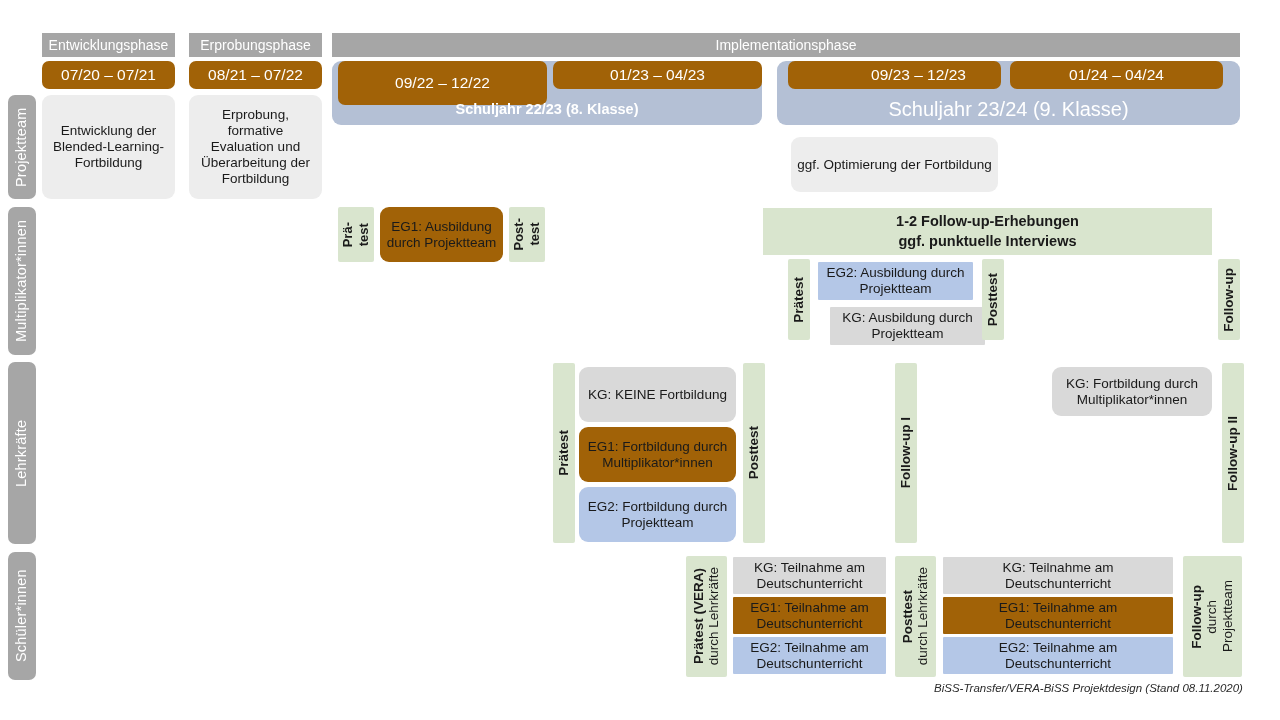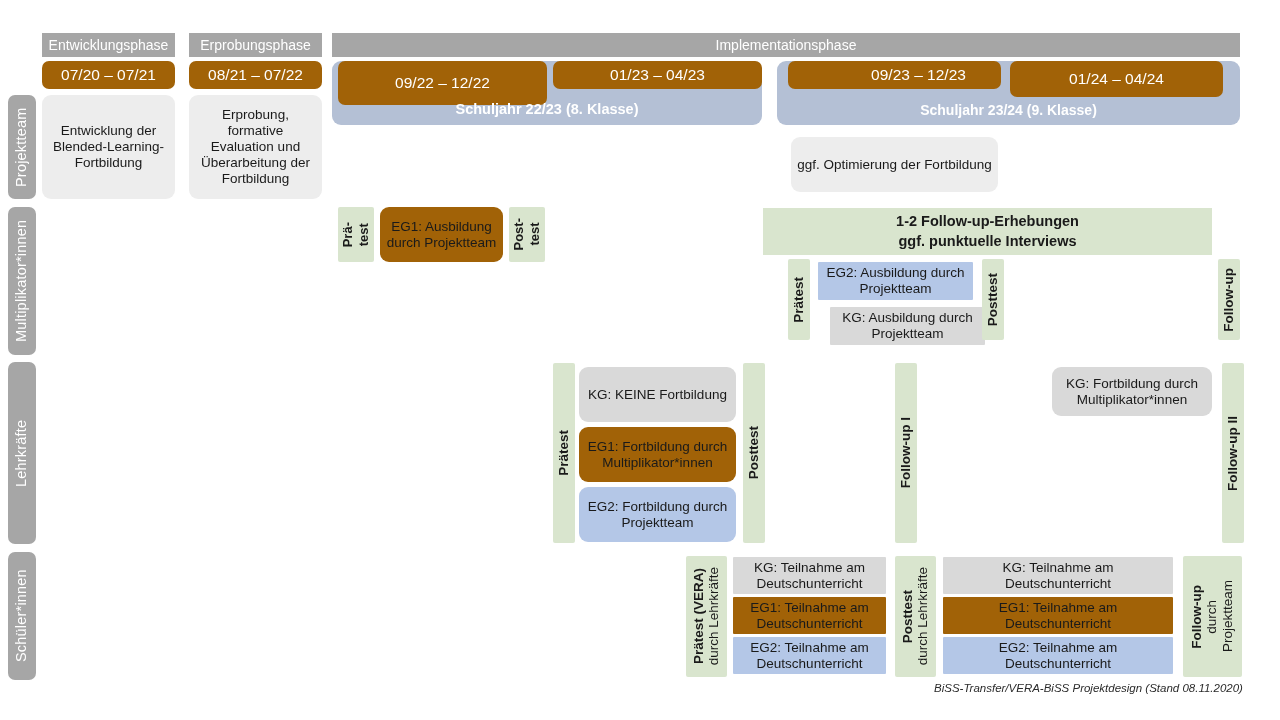--- a/index.html
+++ b/index.html
@@ -146,28 +146,28 @@
   </div>
   <div class="box period" style="left:338px;top:61px;width:209px;height:44px;">
     <span>09/22 – 12/22</span>
   </div>
   <div class="box period" style="left:553px;top:61px;width:209px;height:28px;">
     <span>01/23 – 04/23</span>
   </div>
   <div class="box period" style="left:788px;top:61px;width:213px;height:28px;padding-left:48px;">
     <span>09/23 – 12/23</span>
   </div>
-  <div class="box period" style="left:1010px;top:61px;width:213px;height:36px;">
+  <div class="box period" style="left:1010px;top:61px;width:213px;height:28px;">
     <span>01/24 – 04/24</span>
   </div>
 
   <div class="box" style="left:332px;top:100px;width:430px;height:20px;color:#ffffff;font-weight:bold;font-size:14.5px;">
     <span>Schuljahr 22/23 (8. Klasse)</span>
   </div>
-  <div class="box" style="left:777px;top:100px;width:463px;height:20px;color:#ffffff;font-weight:bold;font-size:14px;">
+  <div class="box" style="left:777px;top:100px;width:463px;height:20px;color:#ffffff;font-weight:normal;font-size:20px;">
     <span>Schuljahr 23/24 (9. Klasse)</span>
   </div>
 
   <div class="box lane-label" style="left:8px;top:95px;width:28px;height:104px;">
     <span>Projektteam</span>
   </div>
   <div class="box lane-label" style="left:8px;top:207px;width:28px;height:148px;">
     <span>Multiplikator*innen</span>
   </div>
   <div class="box lane-label" style="left:8px;top:362px;width:28px;height:182px;">

